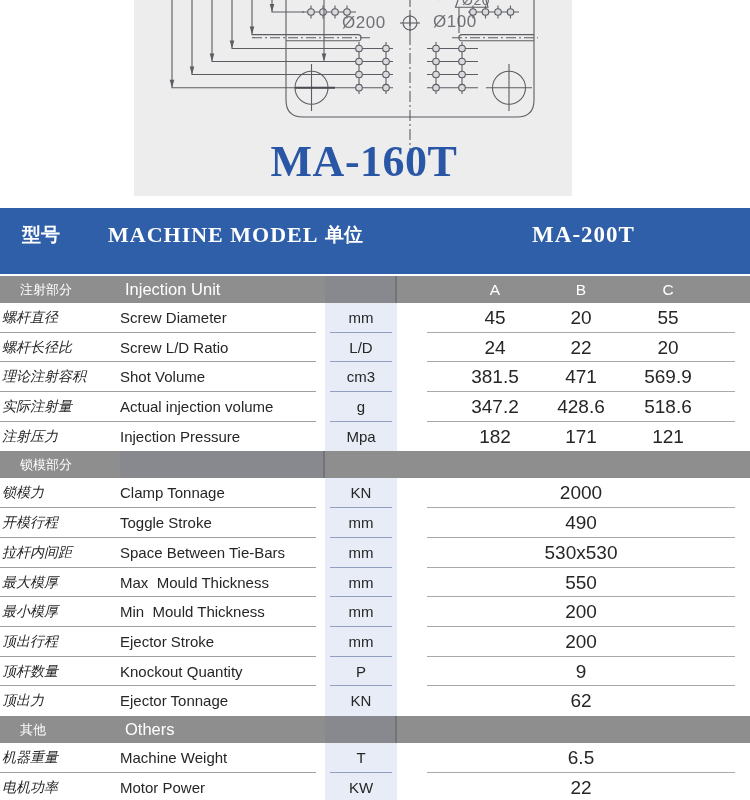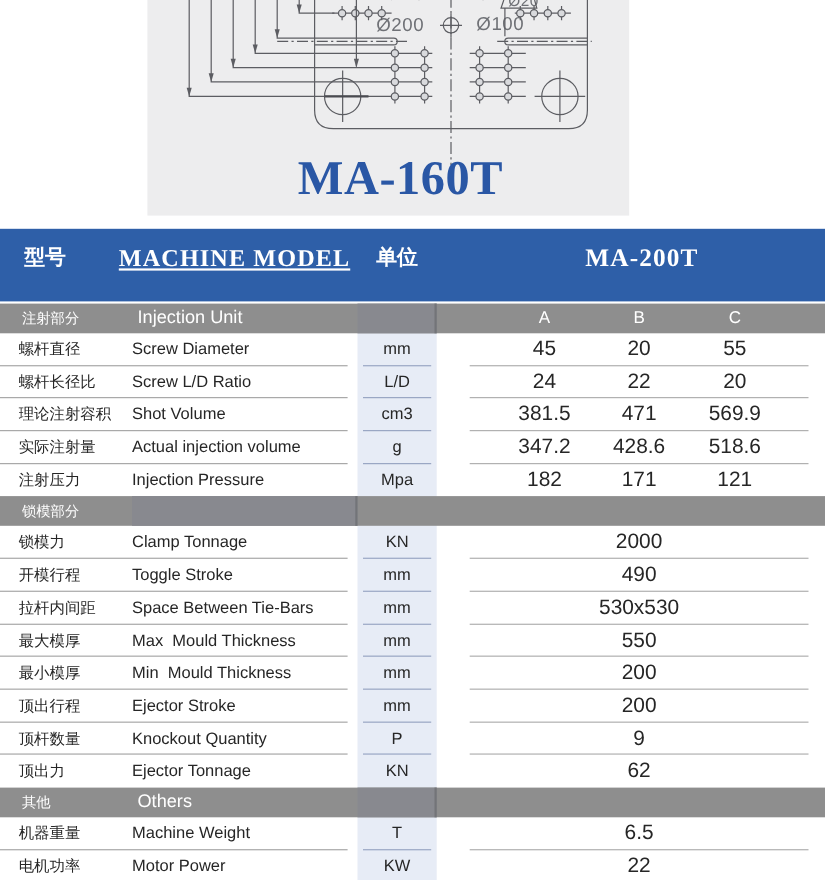--- a/index.html
+++ b/index.html
@@ -18,36 +18,36 @@
   .panel svg{position:absolute;left:0;top:0;}
   .panel-title{position:absolute;left:6px;top:136px;width:100%;text-align:center;
     font-family:"Liberation Serif",serif;font-weight:bold;font-size:44px;color:var(--title-blue);
     letter-spacing:0.5px;padding-left:10px;box-sizing:border-box;}
 
   
   .header-bar{position:absolute;left:0;top:208px;width:750px;height:66px;background:var(--header-blue);
     font-family:"Liberation Serif",serif;font-weight:bold;color:#fff;}
   .header-bar span{position:absolute;top:0;line-height:54px;}
   .h-cn{left:22px;font-size:19px;}
-  .h-en{left:108px;font-size:22px;letter-spacing:1px;text-decoration:underline;}
-  .h-unit{left:325px;width:72px;text-align:center;font-size:19px;}
+  .h-en{left:108px;font-size:22px;letter-spacing:1px;}
+  .h-unit{left:325px;width:72px;font-size:19px;}
   .h-model{left:397px;width:353px;text-align:center;font-size:23px;letter-spacing:1px;
     padding-left:20px;box-sizing:border-box;}
 
   
   .unit-col-bg{position:absolute;left:325px;top:276px;width:72px;height:524px;background:var(--unit-col-bg);}
   .spec-table{position:absolute;left:0;top:276px;width:750px;}
   .sec-bar,.row{display:grid;grid-template-columns:120px 205px 72px 353px;position:relative;}
   .sec-bar{height:27px;line-height:27px;background:var(--section-gray);color:#fff;}
   .sec-cn{padding-left:20px;font-size:13px;}
   .sec-en{padding-left:5px;font-size:16.5px;}
   .sec-unit{background:var(--section-gray-unit);border-right:2px solid var(--section-seam);box-sizing:border-box;}
   .sec-vals{position:relative;}
   .row{height:29.7px;line-height:29.7px;}
-  .cell-cn{padding-left:17px;font-size:14px;}
+  .cell-cn{padding-left:2px;font-size:14px;font-style:italic;}
   .cell-en{font-size:15px;white-space:pre;}
   .cell-unit{text-align:center;font-size:15px;}
   .cell-vals{position:relative;font-size:19px;}
   .v{position:absolute;top:0;bottom:0;width:90px;text-align:center;}
   .v0{left:53px;}.v1{left:139px;}.v2{left:226px;}
   .vh{font-size:15.5px;}
   .vmerged{position:absolute;top:0;bottom:0;left:15px;right:0;text-align:center;}
   .sep{position:absolute;bottom:0;height:1px;}
   .sep-l{left:0;width:316px;background:var(--sep-label);}
   .sep-u{left:330px;width:62px;background:var(--sep-unit);}

